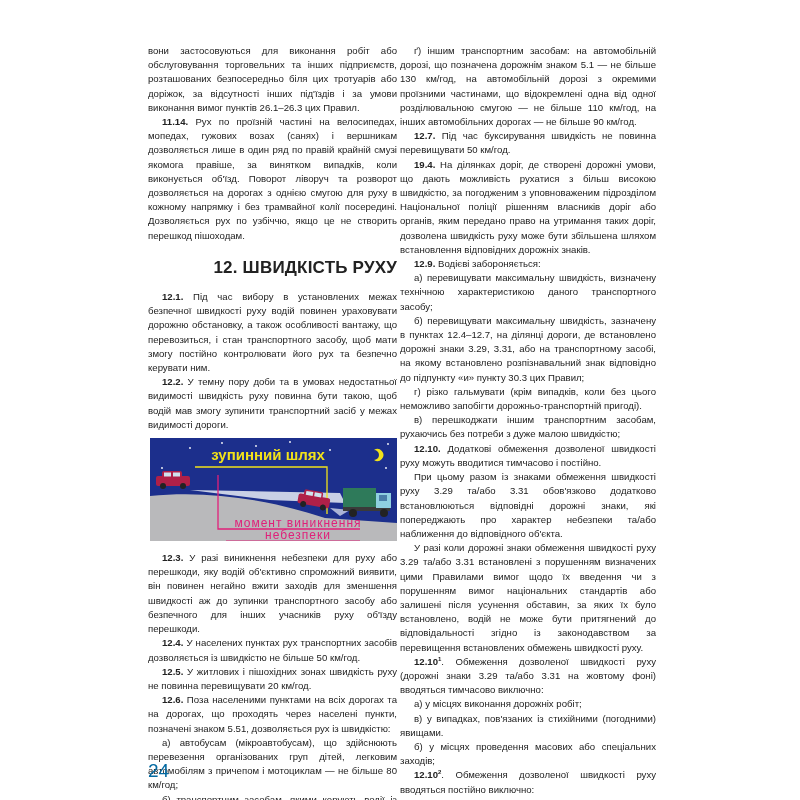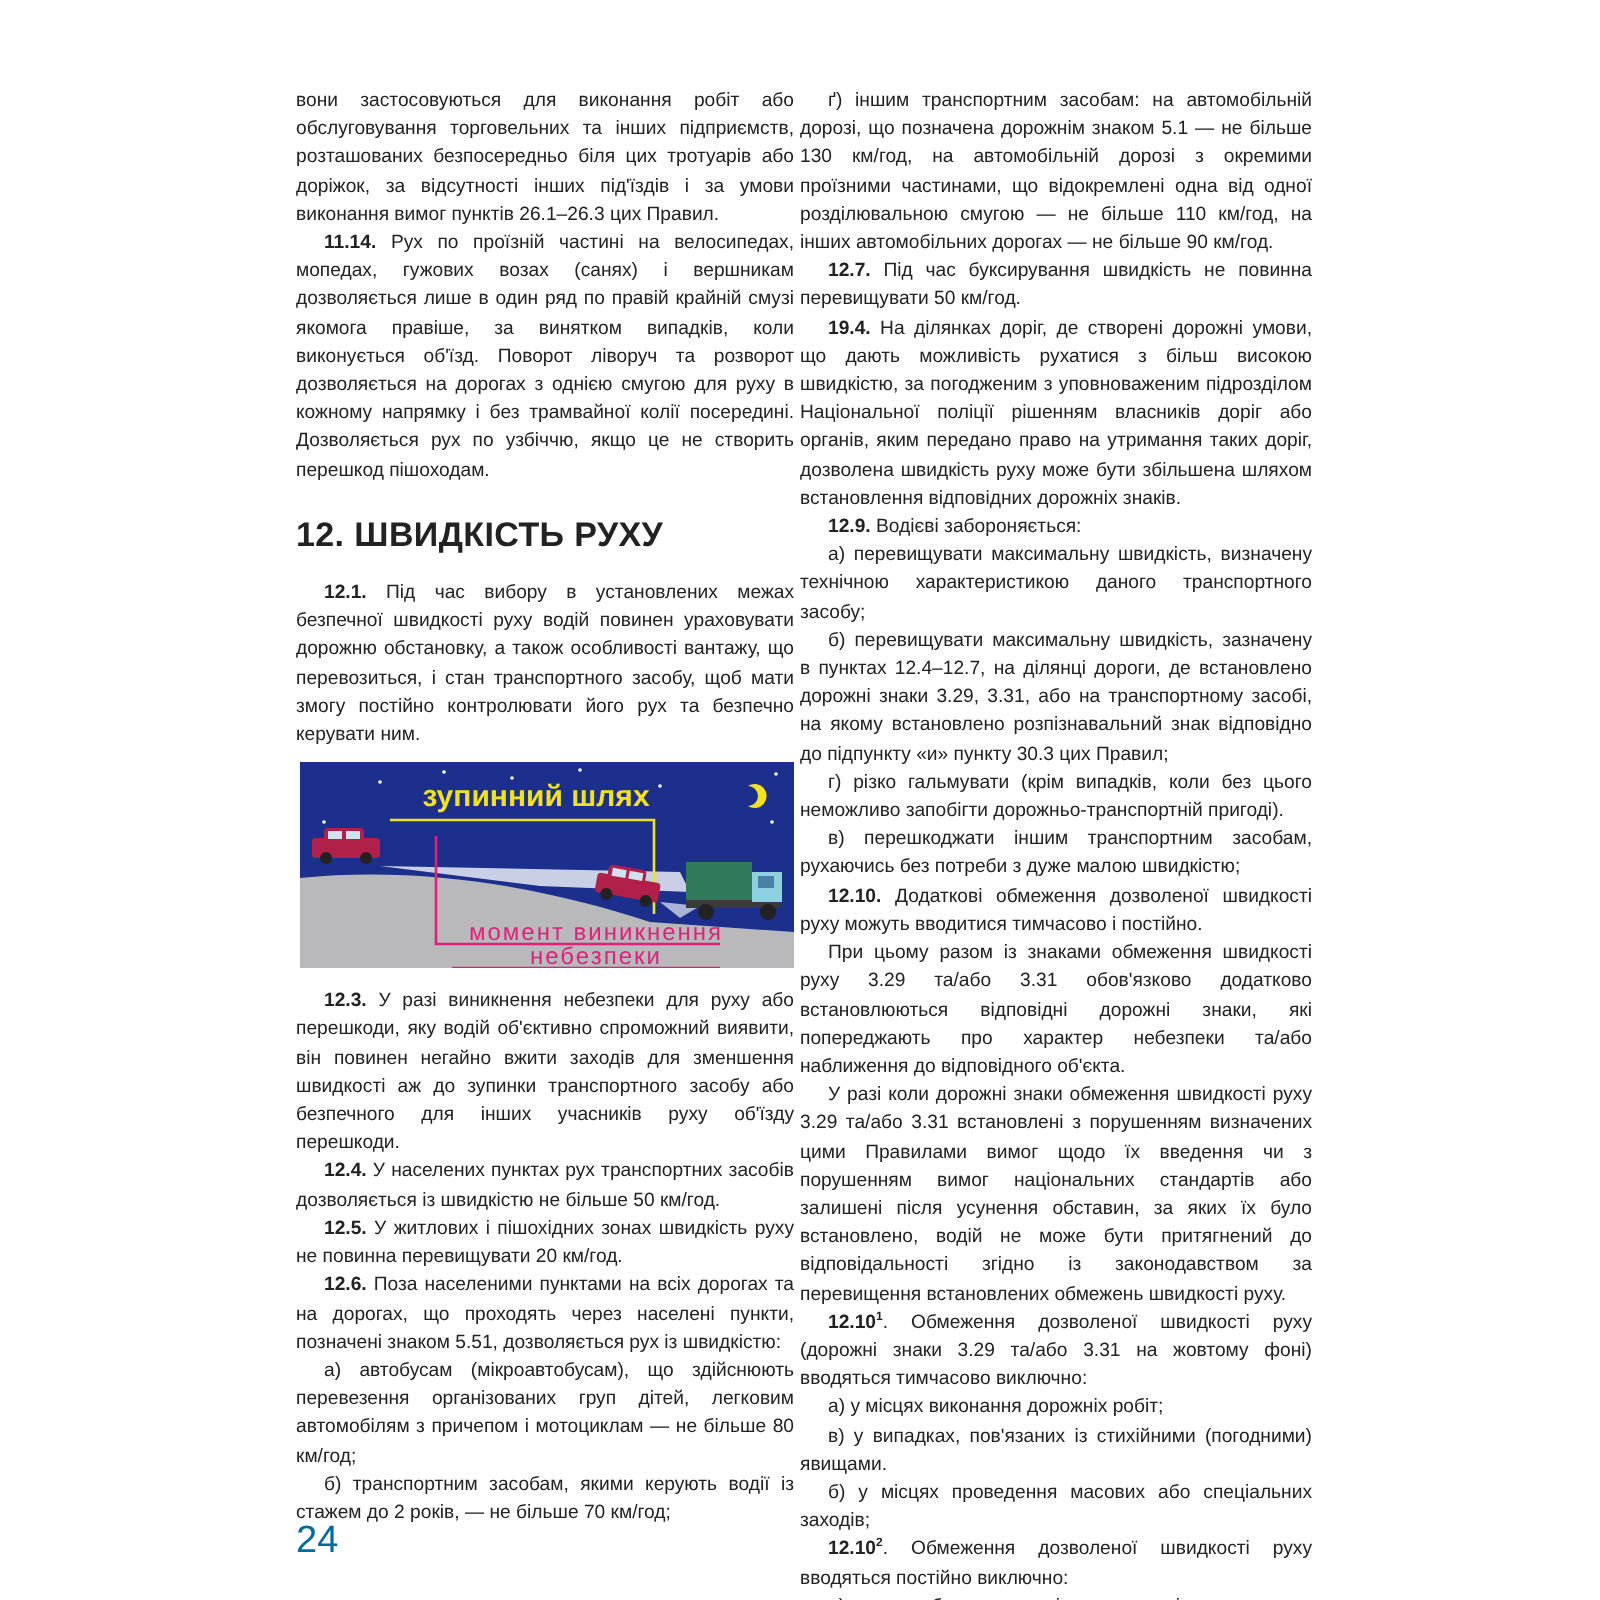--- a/index.html
+++ b/index.html
@@ -4,35 +4,36 @@
 <style>
   html, body { margin:0; padding:0; }
   body { width:800px; height:800px; background:#ffffff; position:relative; overflow:hidden;
          font-family:"Liberation Sans", sans-serif; color:#222; }
   .col { position:absolute; top:44px; font-size:9.6px; line-height:14.2px; text-align:justify; }
   .left { left:148px; width:249px; }
   .right { left:400px; width:256px; }
   p { margin:0; }
   .ind { text-indent:14px; }
   b { font-weight:bold; }
-  h2 { font-family:"Liberation Sans", sans-serif; font-weight:bold; font-size:17px; text-align:left;
+  h2 { font-family:"Liberation Sans", sans-serif; font-weight:bold; font-size:17px; text-align:right;
        margin:18px 0 15px 0; letter-spacing:0.2px; }
   sup { font-size:6px; vertical-align:top; line-height:8px; }
   .pagenum { position:absolute; left:148px; top:760px; font-size:19px; color:#0369a1; font-family:"Liberation Sans", sans-serif; }
   .illus { margin:6px 0 10px 2px; width:247px; height:103px; position:relative; }
   .illus svg { display:block; }
 </style>
 </head>
 <body>
 
 <div class="col left">
   <p>вони застосовуються для виконання робіт або обслуговування торговельних та інших підприємств, розташованих безпосередньо біля цих тротуарів або доріжок, за відсутності інших під'їздів і за умови виконання вимог пунктів 26.1–26.3 цих Правил.</p>
   <p class="ind"><b>11.14.</b><span> Рух по проїзній частині на велосипедах, мопедах, гужових возах (санях) і вершникам дозволяється лише в один ряд по правій крайній смузі якомога правіше, за винятком випадків, коли виконується об'їзд. Поворот ліворуч та розворот дозволяється на дорогах з однією смугою для руху в кожному напрямку і без трамвайної колії посередині. Дозволяється рух по узбіччю, якщо це не створить перешкод пішоходам.</span></p>
   <h2>12. ШВИДКІСТЬ РУХУ</h2>
   <p class="ind"><b>12.1.</b><span> Під час вибору в установлених межах безпечної швидкості руху водій повинен ураховувати дорожню обстановку, а також особливості вантажу, що перевозиться, і стан транспортного засобу, щоб мати змогу постійно контролювати його рух та безпечно керувати ним.</span></p>
+  <p class="ind"><b>12.2.</b><span> У темну пору доби та в умовах недостатньої видимості швидкість руху повинна бути такою, щоб водій мав змогу зупинити транспортний засіб у межах видимості дороги.</span></p>
 
   <div class="illus">
     <svg width="247" height="103" viewBox="0 0 247 103">
       <rect x="0" y="0" width="247" height="103" fill="#1c2f8c"></rect>
       <path d="M0,58 C60,52 120,62 175,80 L247,85 L247,103 L0,103 Z" fill="#b9b9bb"></path>
       <path d="M40,52 L190,55 L195,65 L120,62 Z" fill="#e8ecf4" opacity="0.85"></path>
       <path d="M180,70 L200,72 L190,78 Z" fill="#e8ecf4" opacity="0.7"></path>
       <g fill="#ffffff">
         <circle cx="40" cy="10" r="0.9"></circle>
           <circle cx="72" cy="5" r="0.9"></circle>

